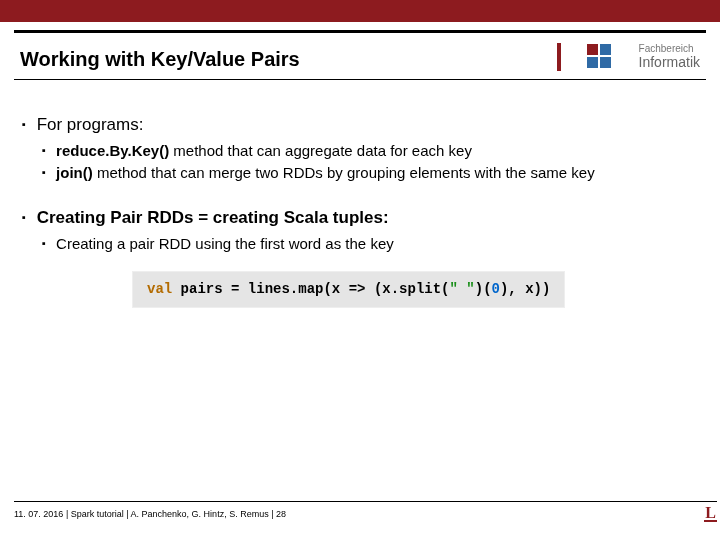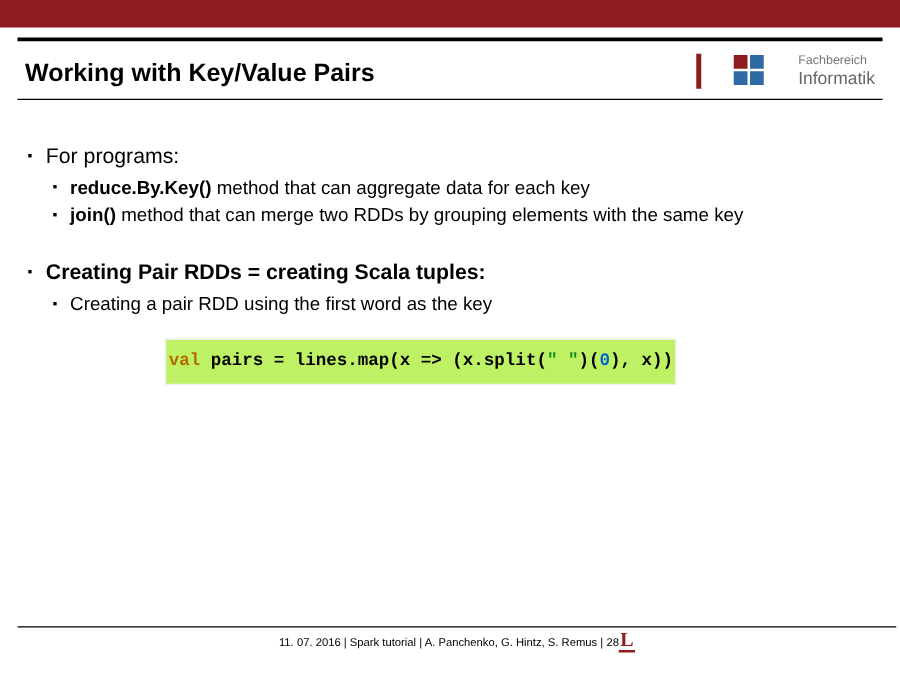--- a/index.html
+++ b/index.html
@@ -68,43 +68,43 @@
     font-size: 15px;
     margin-top: 4px;
   }
   .sub .bullet { margin-bottom: 2px; }
   .sub .bullet.wrap { padding-left: 16px; text-indent: -16px; }
   .sect-gap { height: 22px; }
   .bold { font-weight: bold; }
 
   .code-block {
     margin: 14px 0 0 110px;
-    background: #bef264;
+    background: #e5e5e5;
     border: 1px solid #eee;
-    padding: 8px 2px;
+    padding: 8px 14px;
     font-family: "Courier New", monospace;
     font-size: 14px;
     font-weight: bold;
     display: inline-block;
   }
   .kw-val { color: #b36b00; }
   .str { color: #1a8f1a; }
   .num { color: #0066cc; }
 
   .footer {
     position: absolute;
     bottom: 18px;
     left: 14px;
     right: 3px;
     border-top: 1px solid #000;
     padding-top: 4px;
     font-size: 9px;
     color: #000;
     display: flex;
-    justify-content: center;
+    justify-content: space-between;
     align-items: center;
   }
   .footer-logo {
     font-family: Georgia, 'Times New Roman', serif;
     font-weight: bold;
     font-size: 16px;
     color: #8d1b1f;
     border-bottom: 2px solid #8d1b1f;
     line-height: 0.9;
     padding: 0 1px;

